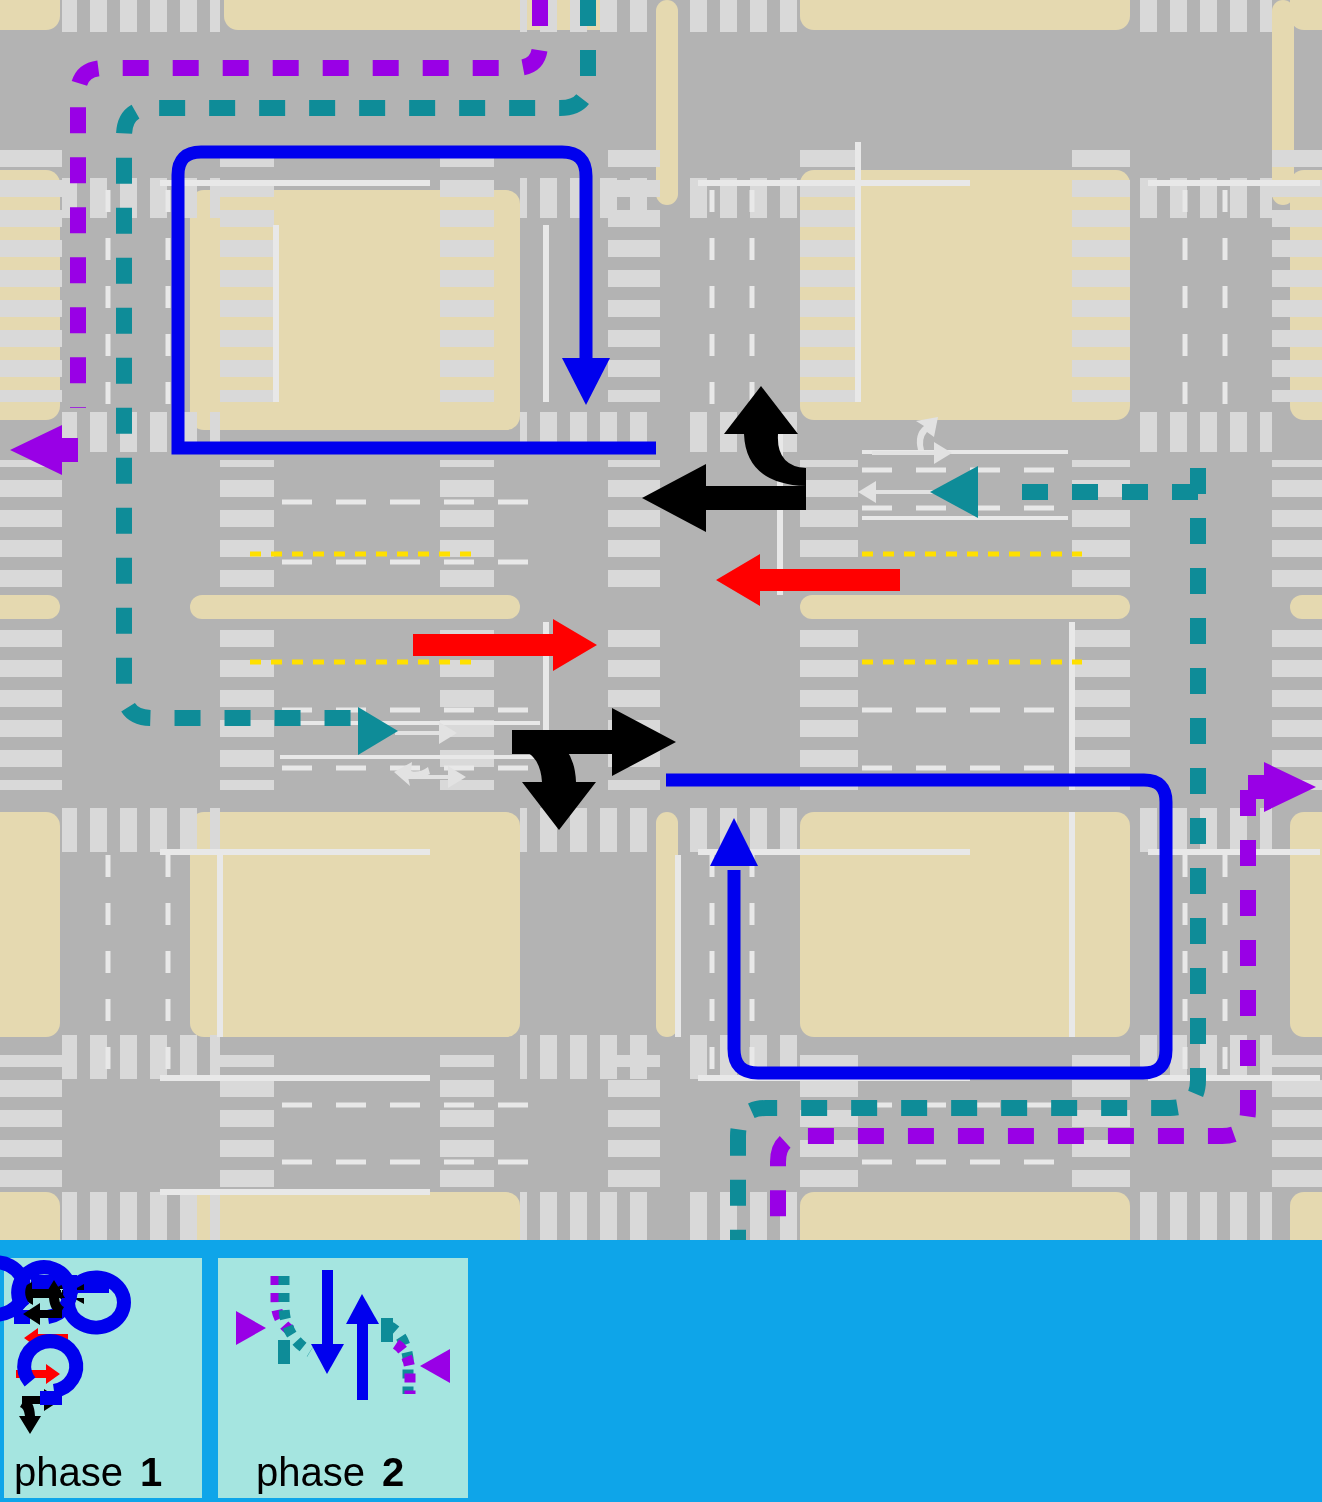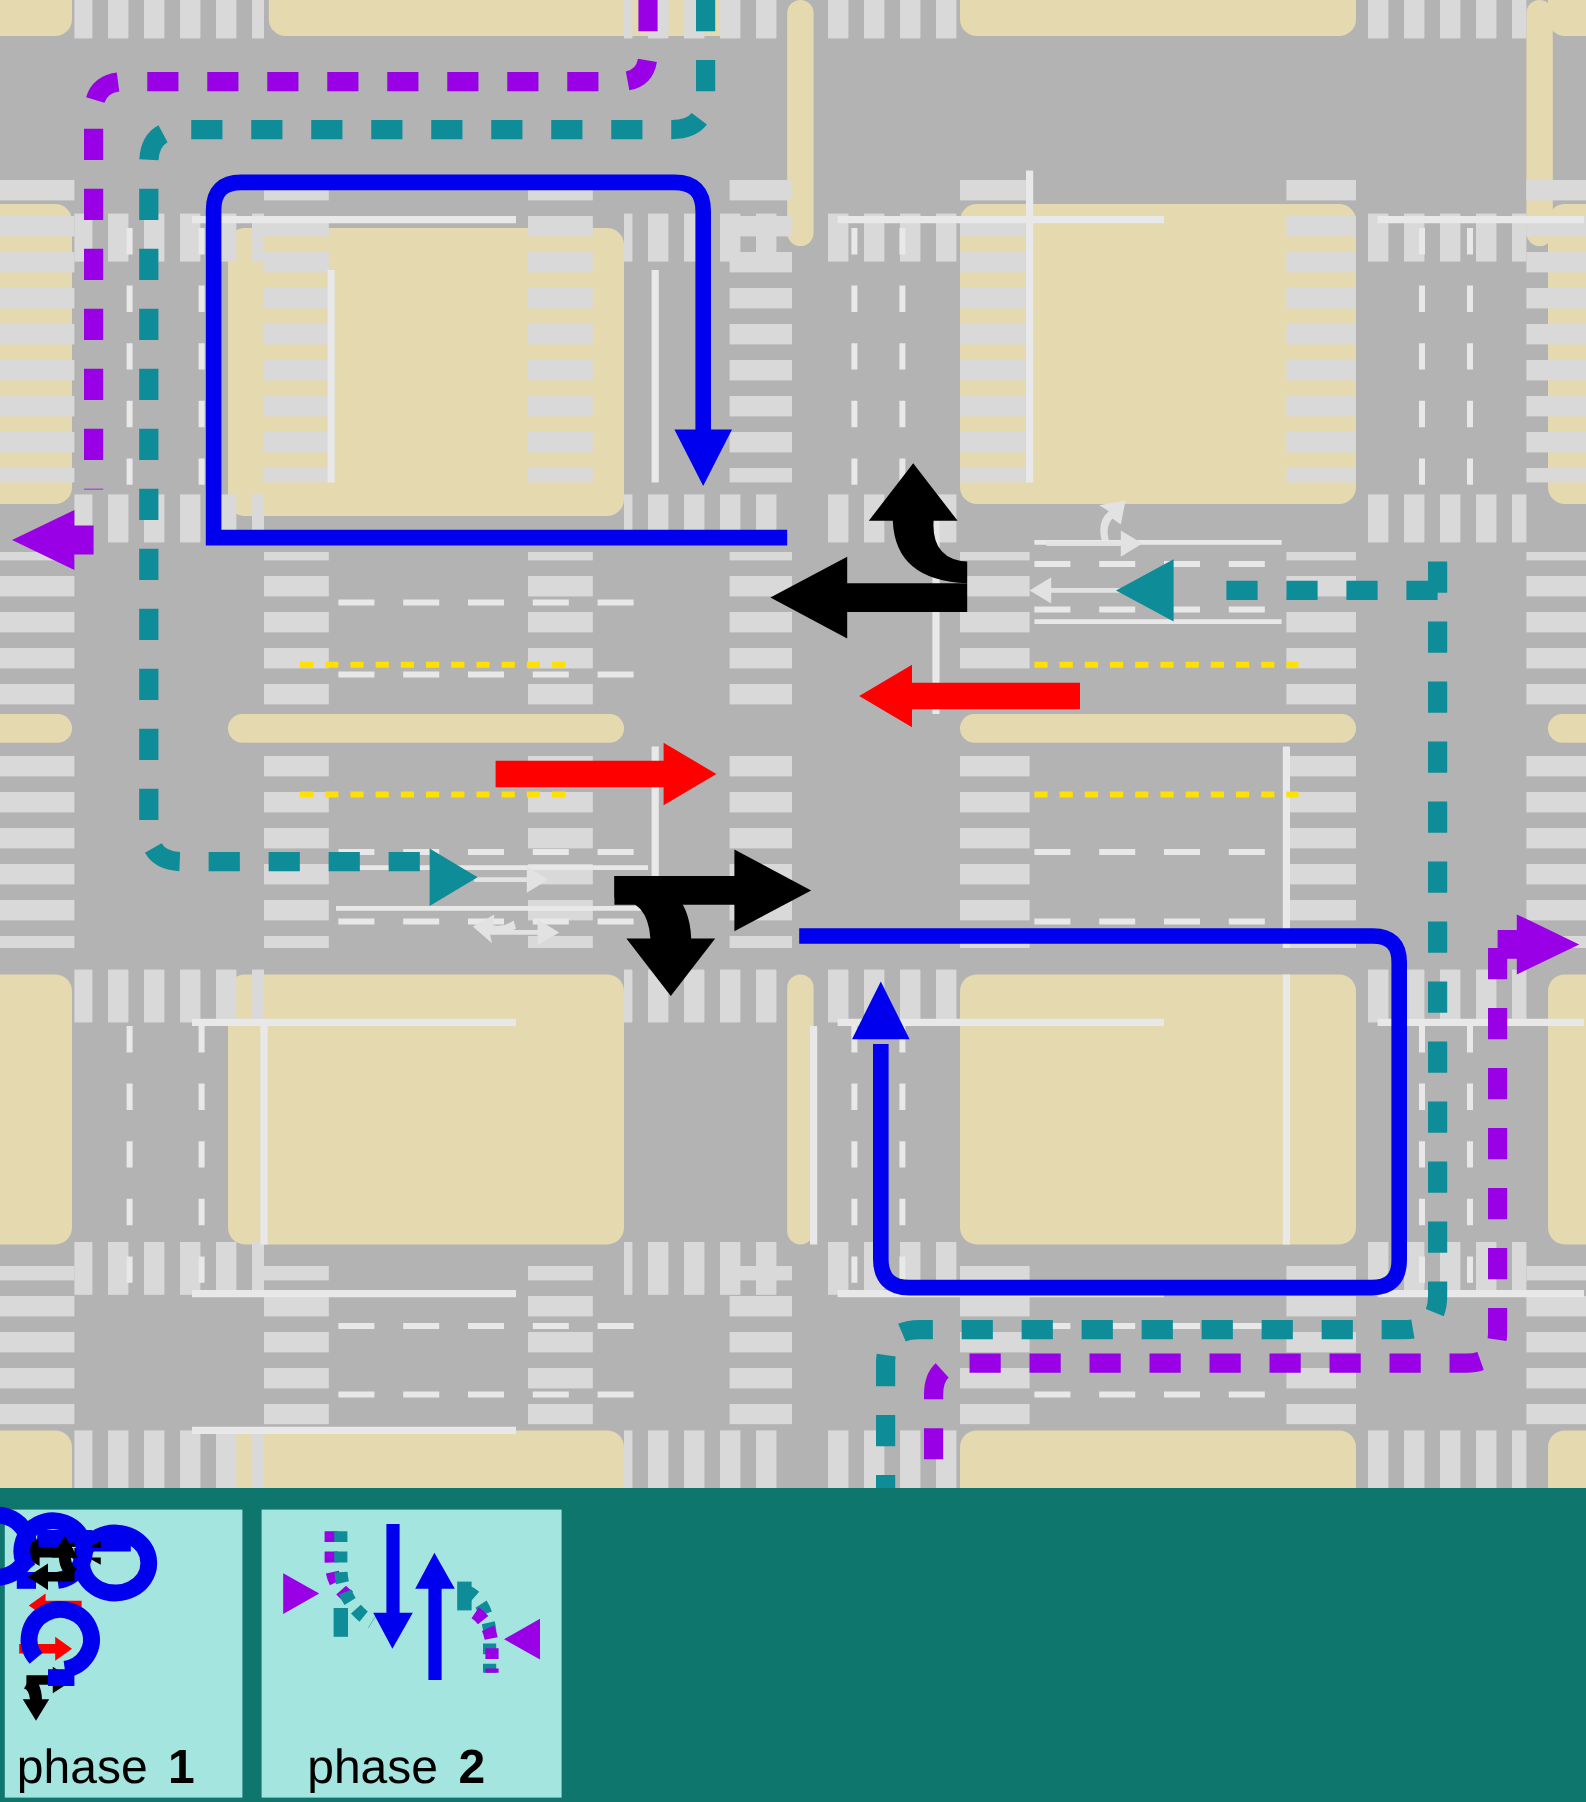--- a/index.html
+++ b/index.html
@@ -1,19 +1,19 @@
 <!DOCTYPE html>
 <html><head>
 <meta charset="utf-8">
 <style>
   html,body{margin:0;padding:0;background:#ffffff;}
   body{width:1322px;height:1502px;font-family:"Liberation Sans",sans-serif;overflow:hidden;}
   #root{position:relative;width:1322px;height:1502px;}
   #mapwrap{position:absolute;left:0;top:0;width:1322px;height:1240px;overflow:hidden;}
-  #legendwrap{position:absolute;left:0;top:1240px;width:1322px;height:262px;background:#0f766e;}
+  #legendwrap{position:absolute;left:0;top:1240px;width:1322px;height:262px;background:#0ea5e9;}
   svg{display:block;}
   .lgcap{font-family:"Liberation Sans",sans-serif;font-size:40px;fill:#000;}
   .lgcapb{font-family:"Liberation Sans",sans-serif;font-size:40px;font-weight:bold;fill:#000;}
 </style>
 </head>
 <body>
 
 <div id="root">
 
   <div id="mapwrap">

